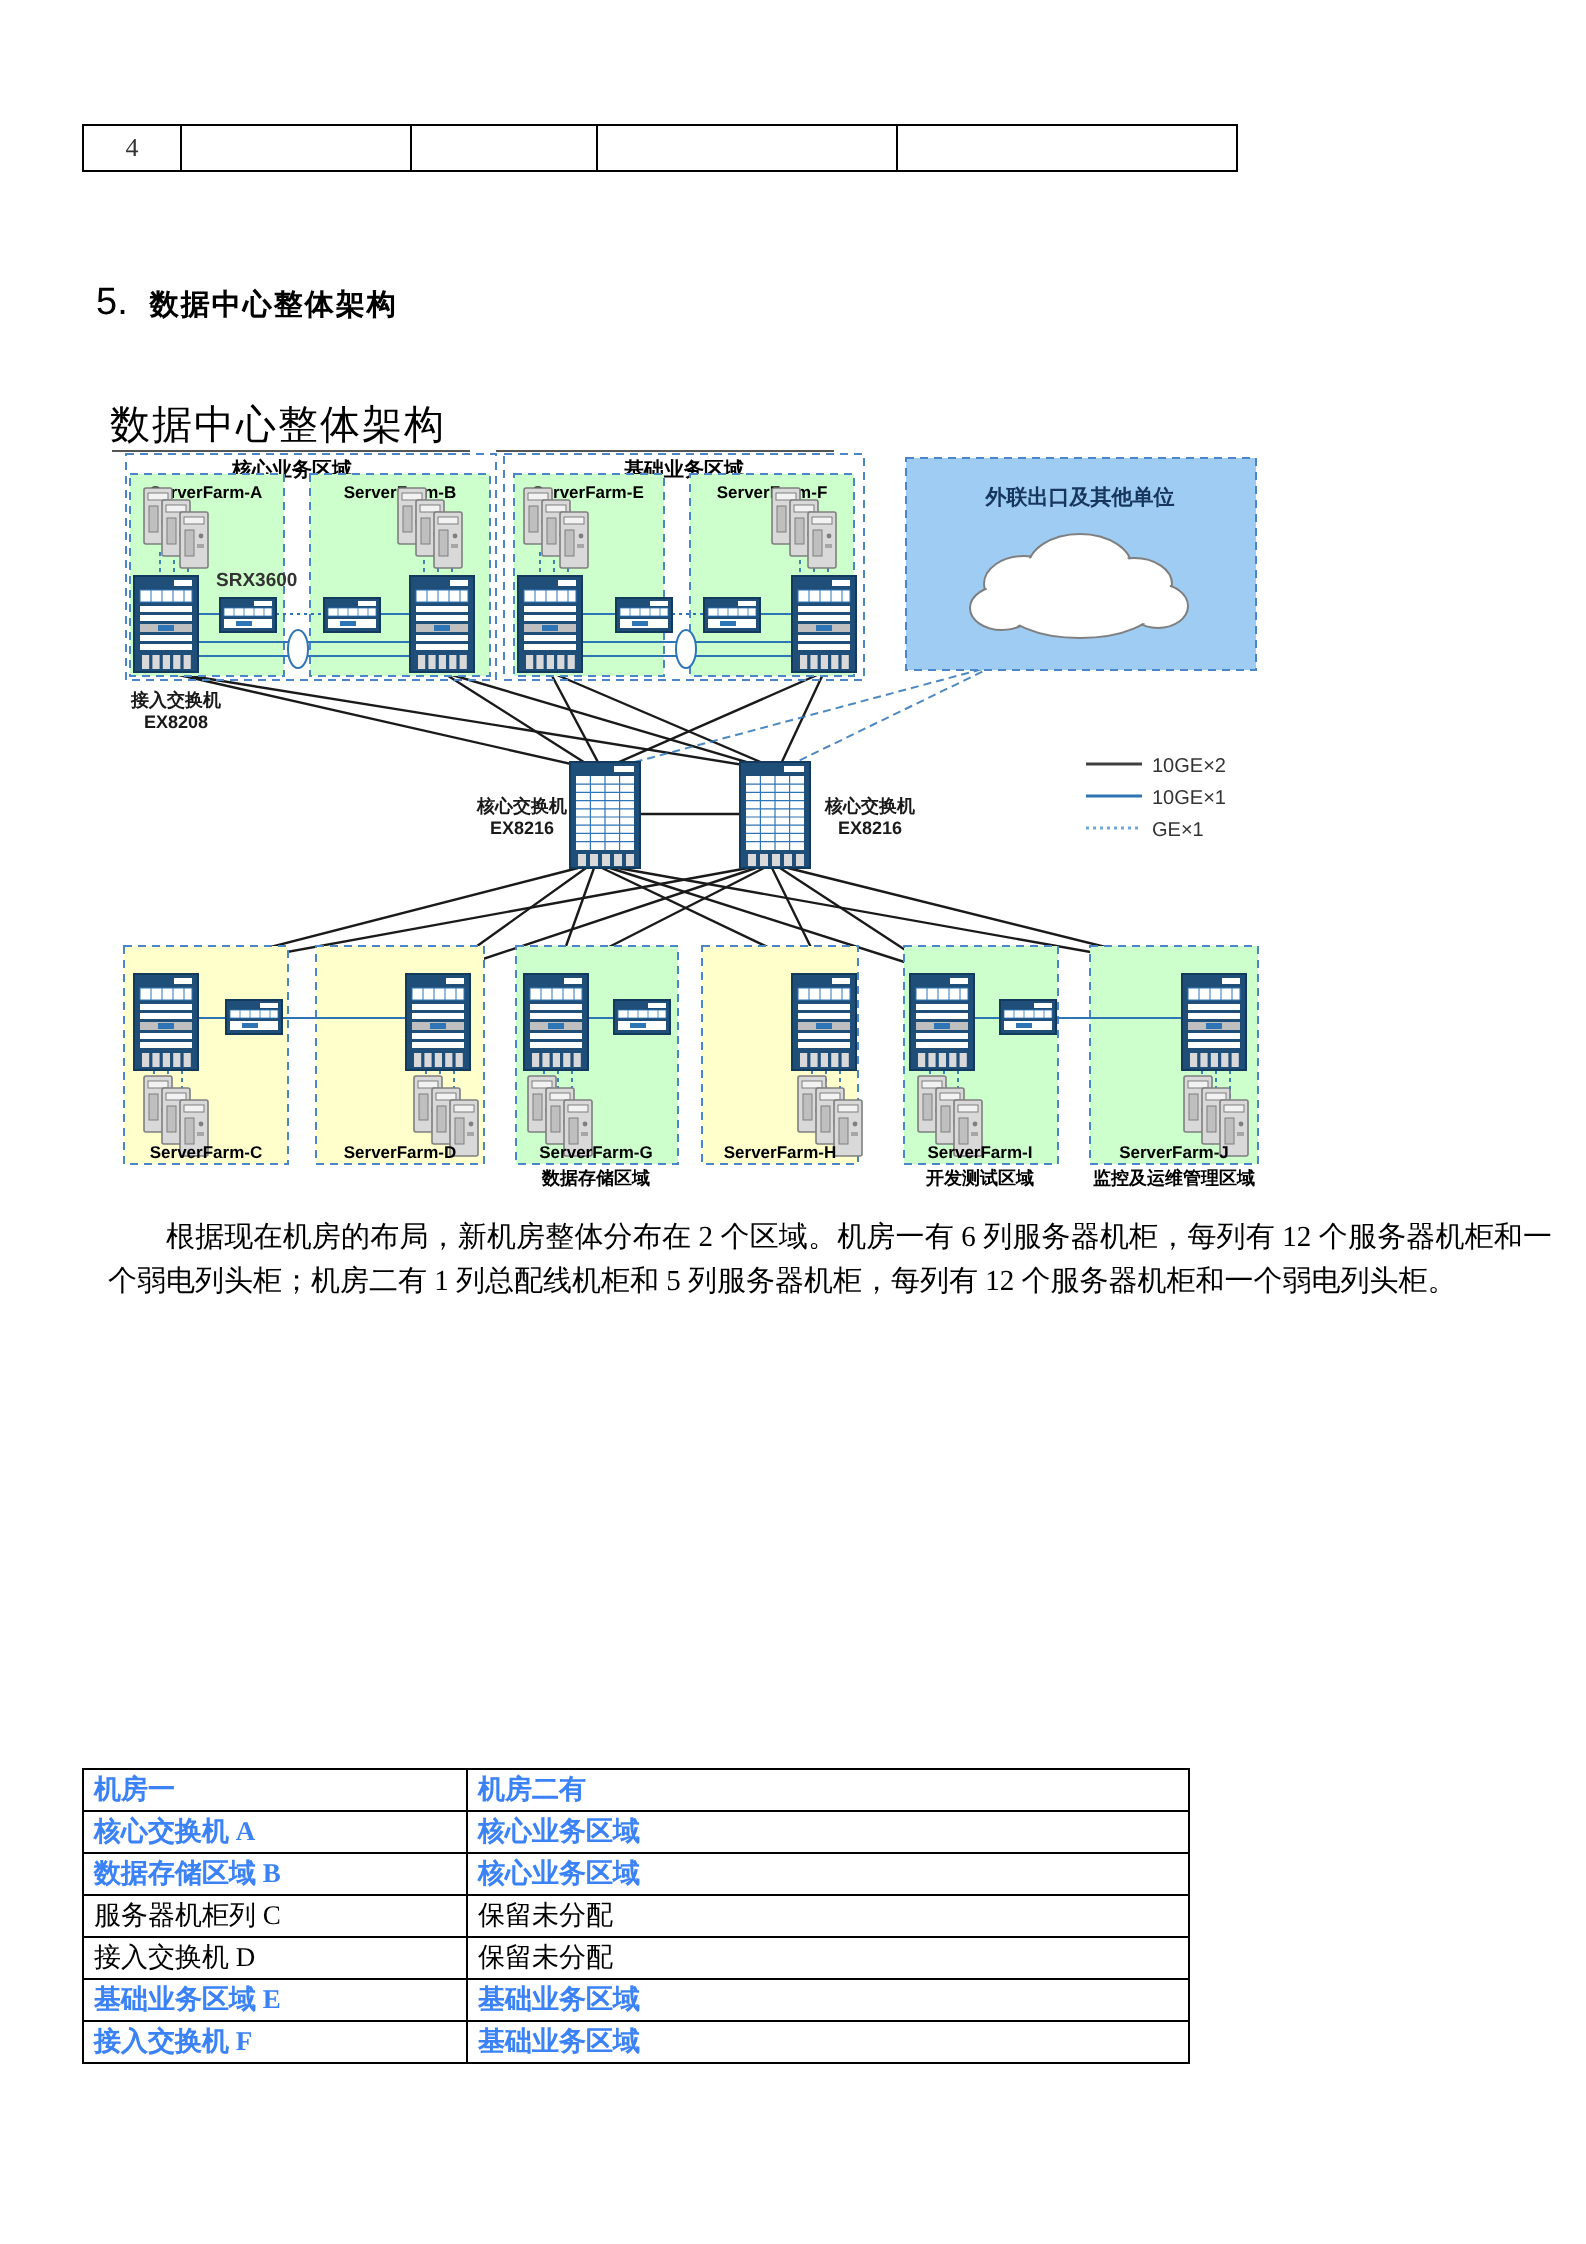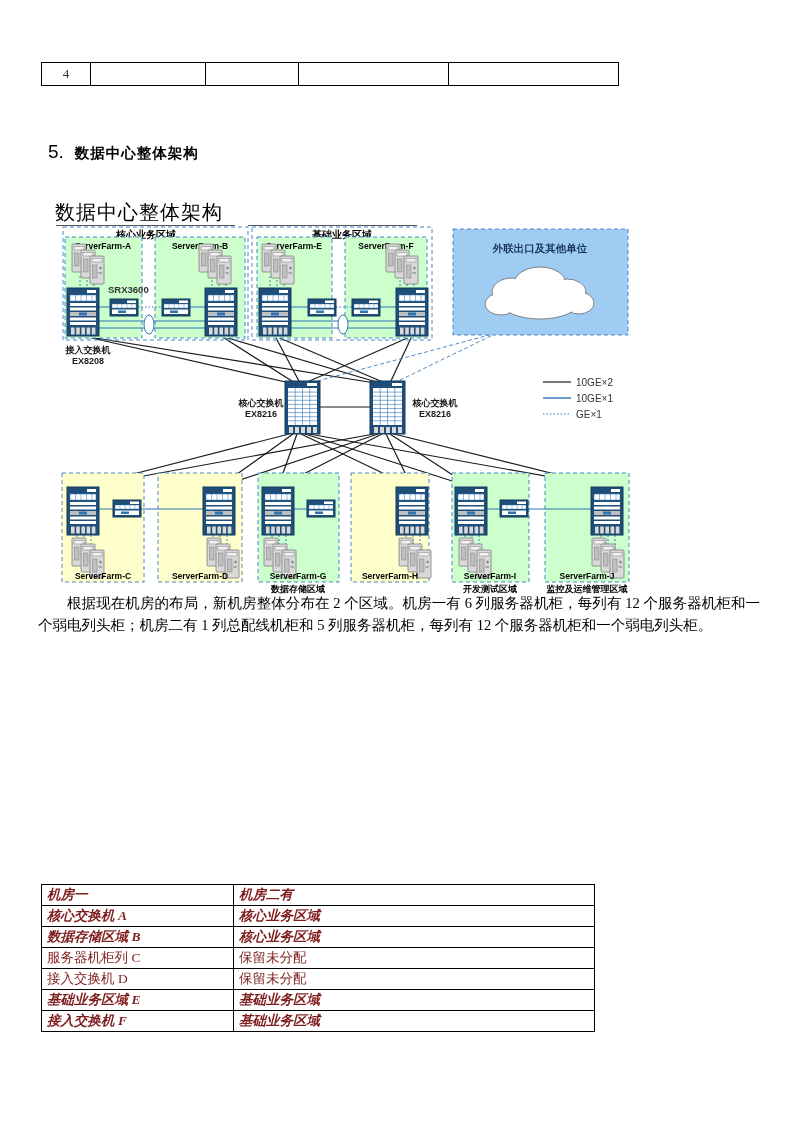--- a/index.html
+++ b/index.html
@@ -7,26 +7,26 @@
         font-family:"Liberation Serif",serif;color:#000;overflow:hidden;}
   table{border-collapse:collapse;position:absolute;table-layout:fixed;}
   td{overflow:hidden;white-space:nowrap;}
   .top-table{left:41px;top:62px;}
   .top-table td{border:1px solid #000;height:20px;font-size:13px;color:#333;}
   .top-table td.num{text-align:center;}
   .heading{position:absolute;left:48px;top:141px;display:flex;align-items:baseline;}
   .h-num{font-size:19px;font-family:"Liberation Sans",sans-serif;}
   .h-title{font-size:14.5px;font-weight:bold;margin-left:11px;letter-spacing:1px;}
   .diagram{position:absolute;left:52px;top:200px;width:585px;height:400px;}
-  .body-text{position:absolute;left:38px;top:592px;width:722px;margin:0;
+  .body-text{position:absolute;left:38px;top:592px;width:722px;margin:16px;
              font-size:14.5px;line-height:22px;text-align:justify;text-indent:2em;}
   .rack-table{left:41px;top:884px;}
   .rack-table td{border:1px solid #000;height:20px;font-size:13.5px;padding:0 0 0 5px;}
-  .rack-table tr.em td{font-weight:bold;color:#7f1d1d;font-style:italic;}
-  .rack-table tr.dim td{font-weight:normal;color:#7f1d1d;}
+  .rack-table tr.em td{font-weight:bold;color:#3b82f6;}
+  .rack-table tr.dim td{font-weight:normal;color:#000000;}
   
   .t-title{font:500 20px "Liberation Sans",sans-serif;fill:#000;letter-spacing:1px;}
   .t-zone{font:600 10px "Liberation Sans",sans-serif;fill:#000;}
   .t-farm{font:bold 8.5px "Liberation Sans",sans-serif;fill:#000;}
   .t-dev{font:600 9px "Liberation Sans",sans-serif;fill:#1a1a1a;}
   .t-srx{font:600 9.5px "Liberation Sans",sans-serif;fill:#333;}
   .t-legend{font:10px "Liberation Sans",sans-serif;fill:#333;}
   .t-cloud{font:600 10.5px "Liberation Sans",sans-serif;fill:#17365d;}
   .t-sub{font:600 9px "Liberation Sans",sans-serif;fill:#000;}
   .dashbox{fill:none;stroke:#4a86c8;stroke-width:1;stroke-dasharray:4 3;}

